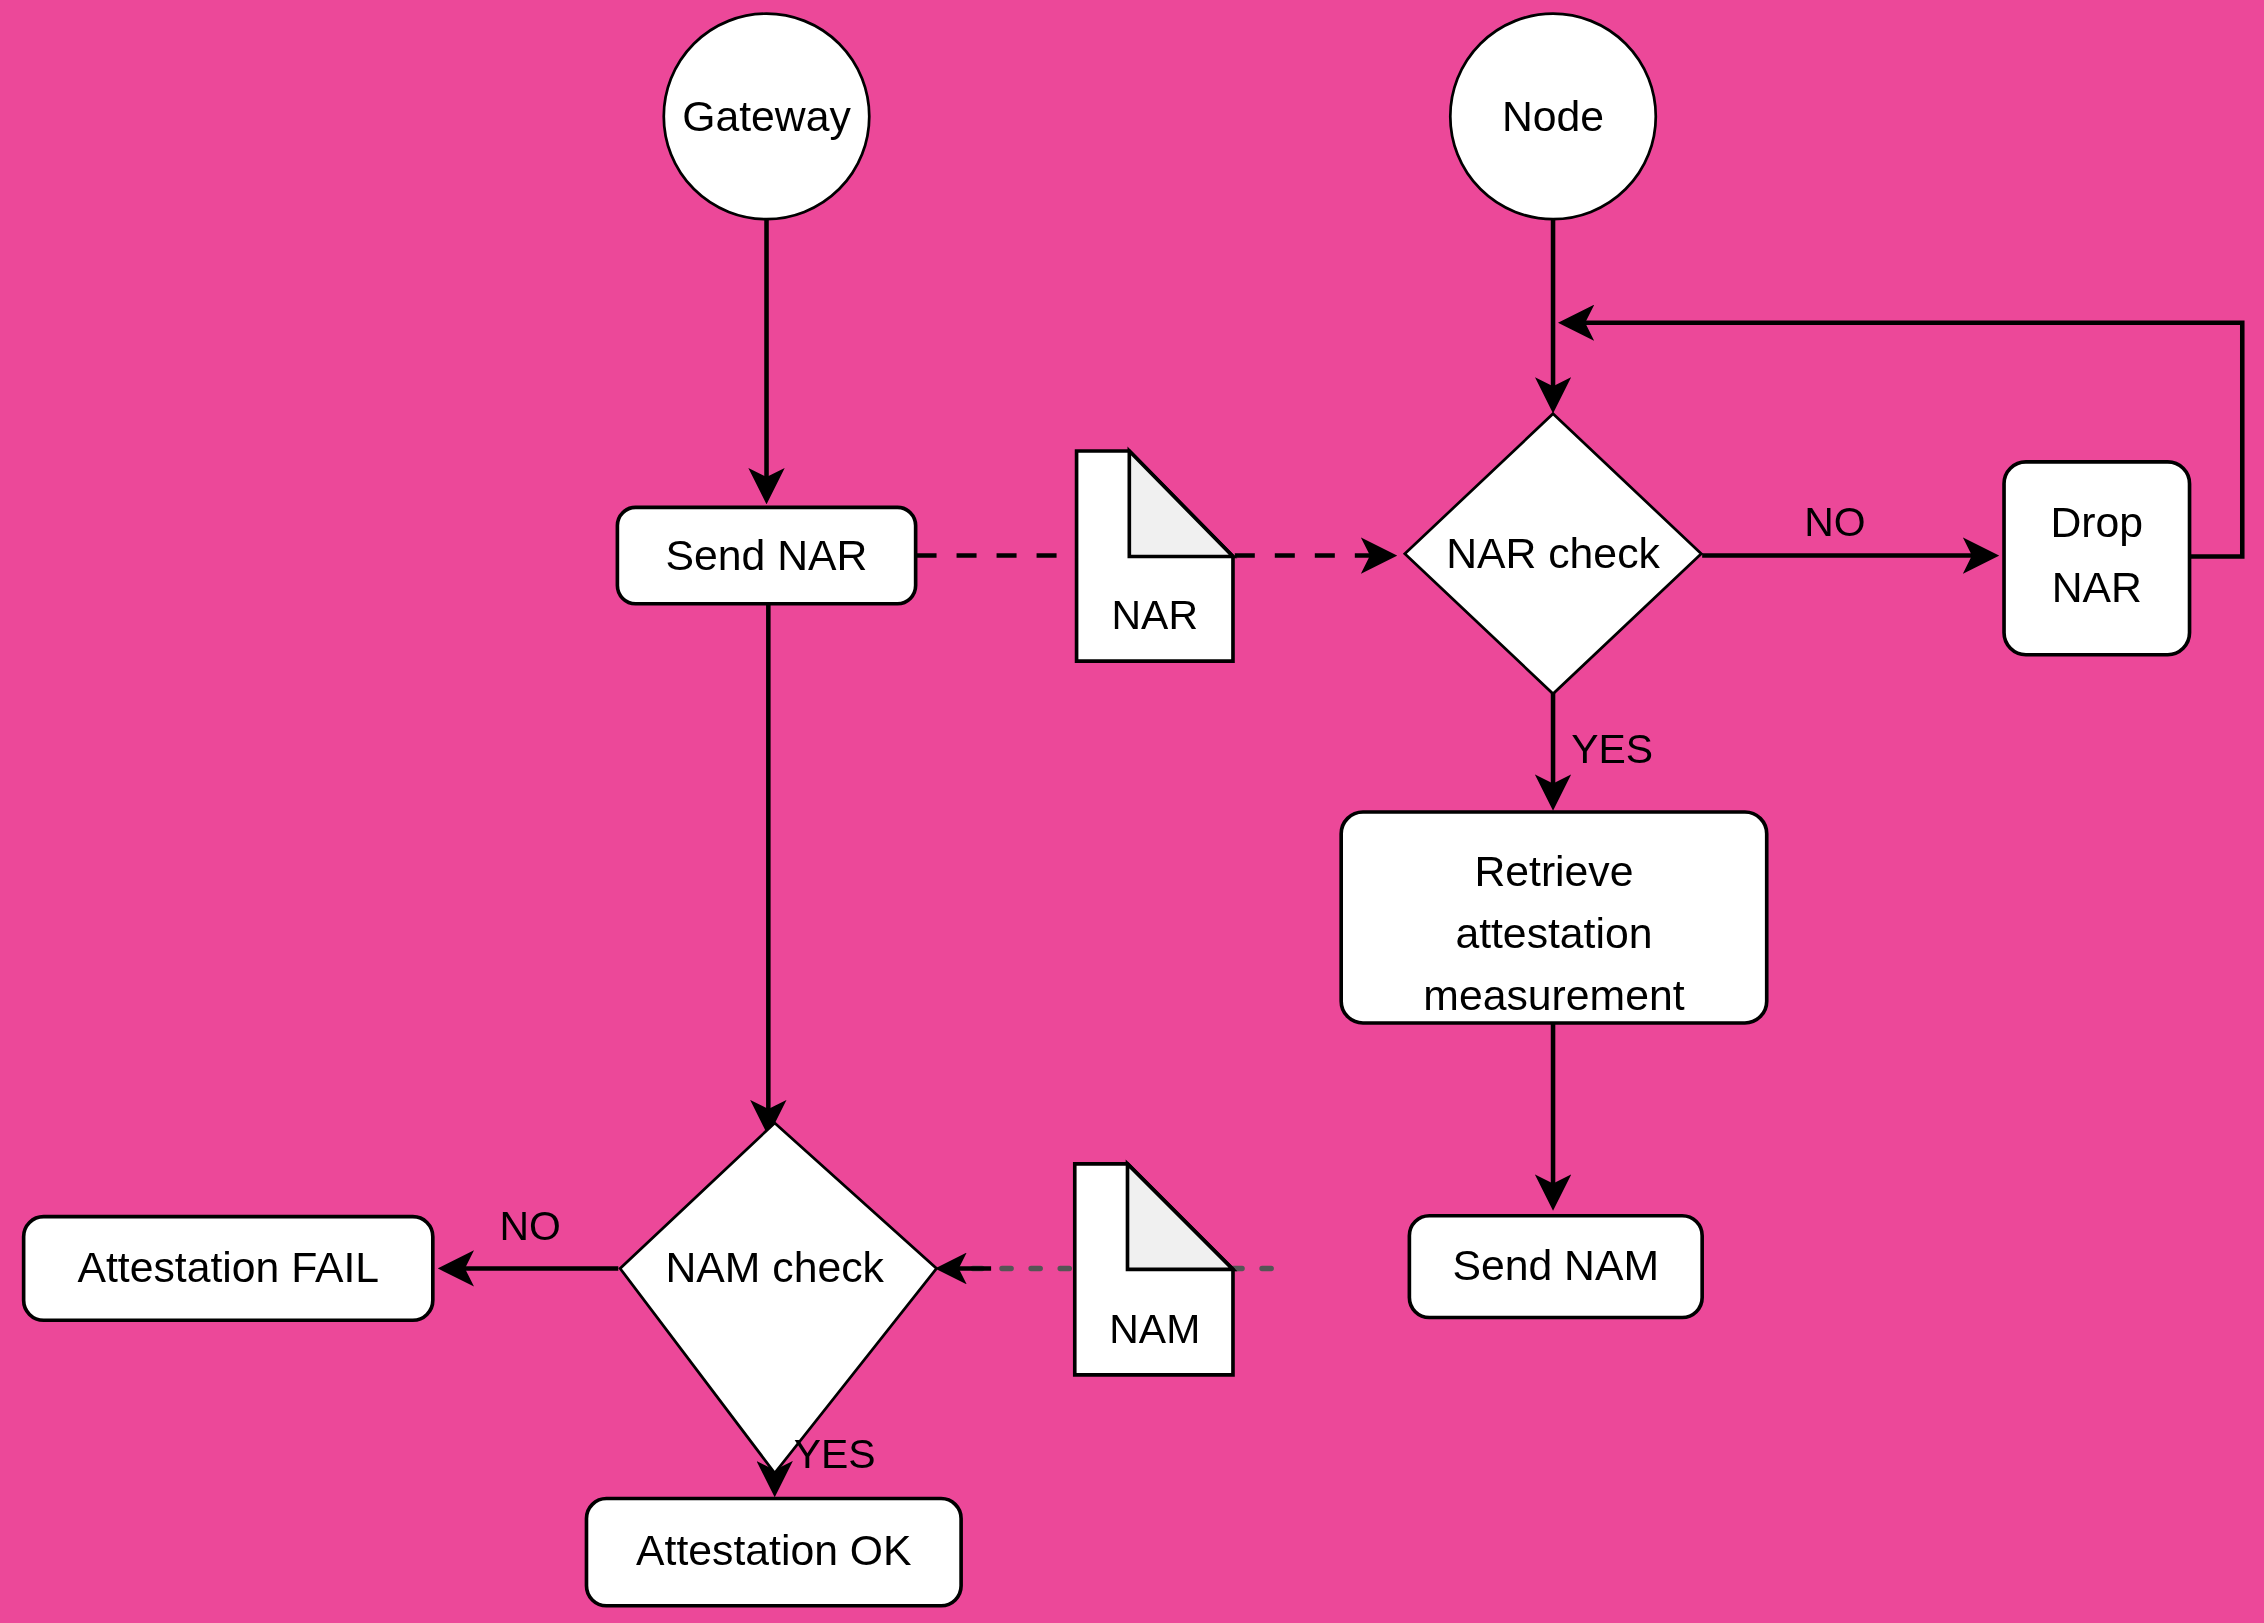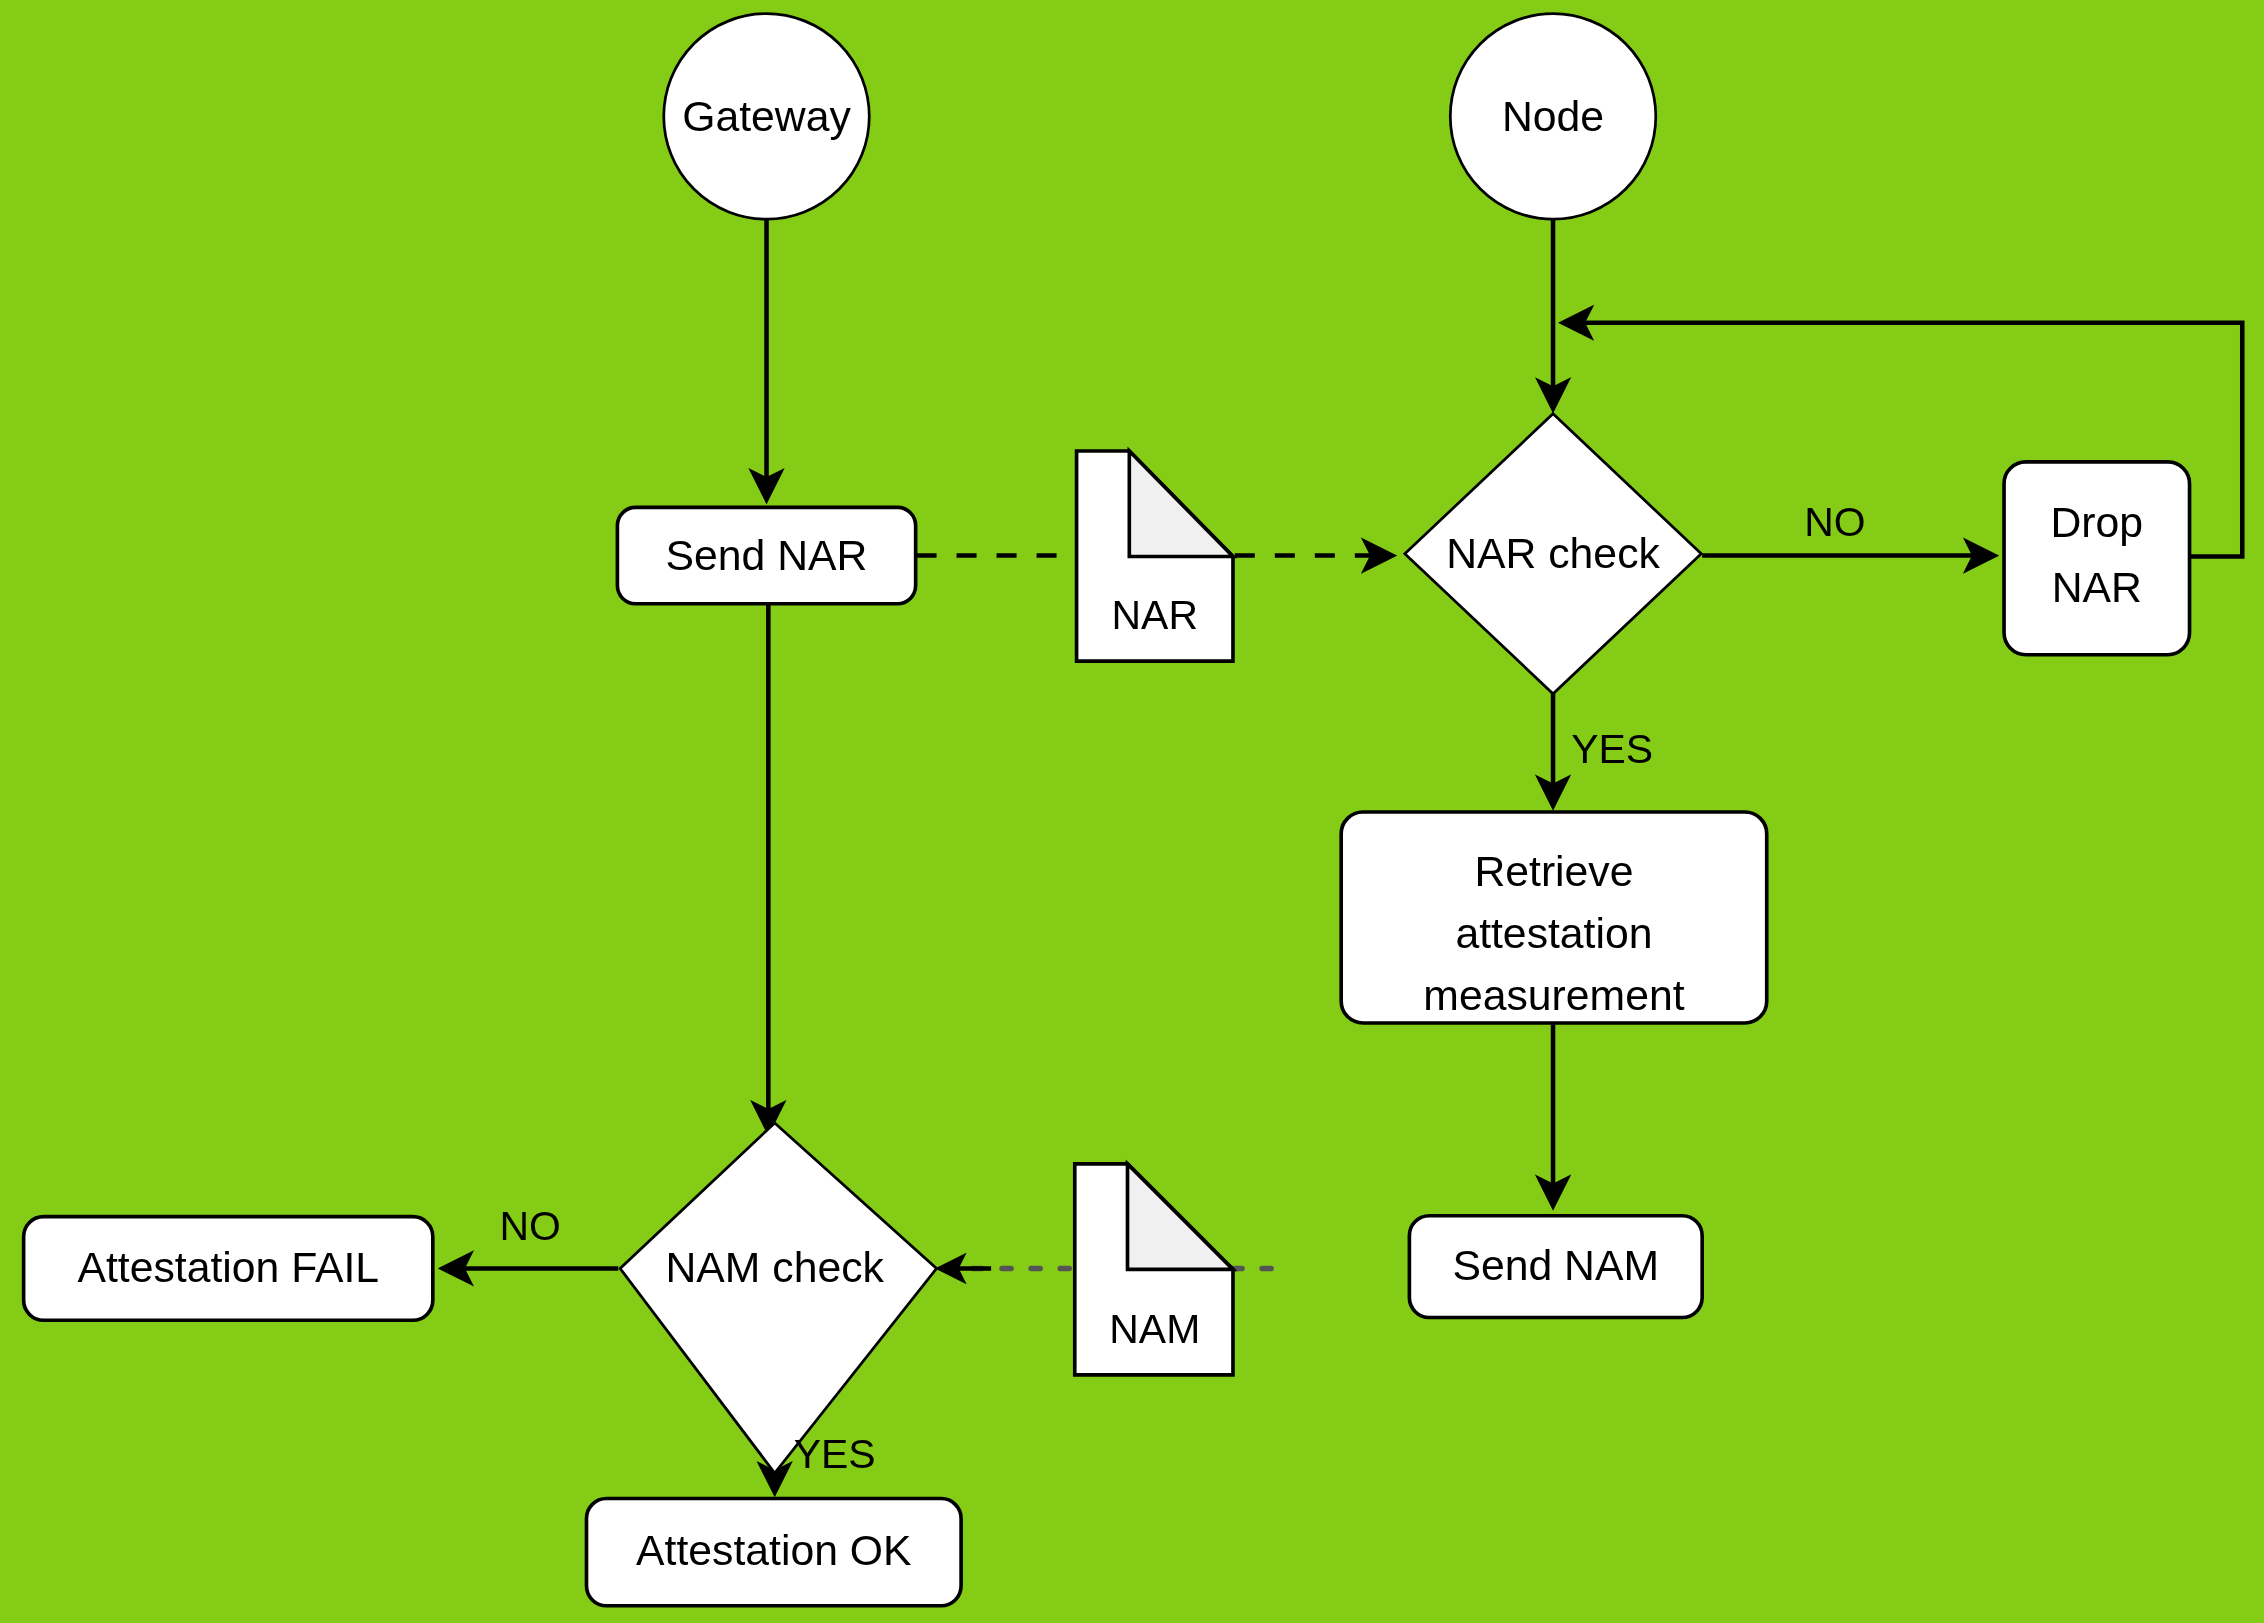--- a/index.html
+++ b/index.html
@@ -8,21 +8,21 @@
     padding: 0;
     background: #ffffff;
   }
   body {
     font-family: "Liberation Sans", sans-serif;
   }
   #canvas {
     position: relative;
     width: 2265px;
     height: 1624px;
-    background: #84cc16;
+    background: #ec4899;
     overflow: hidden;
   }
   #diagram {
     position: absolute;
     left: 0;
     top: 0;
     width: 2265px;
     height: 1624px;
   }
   .node-text {

